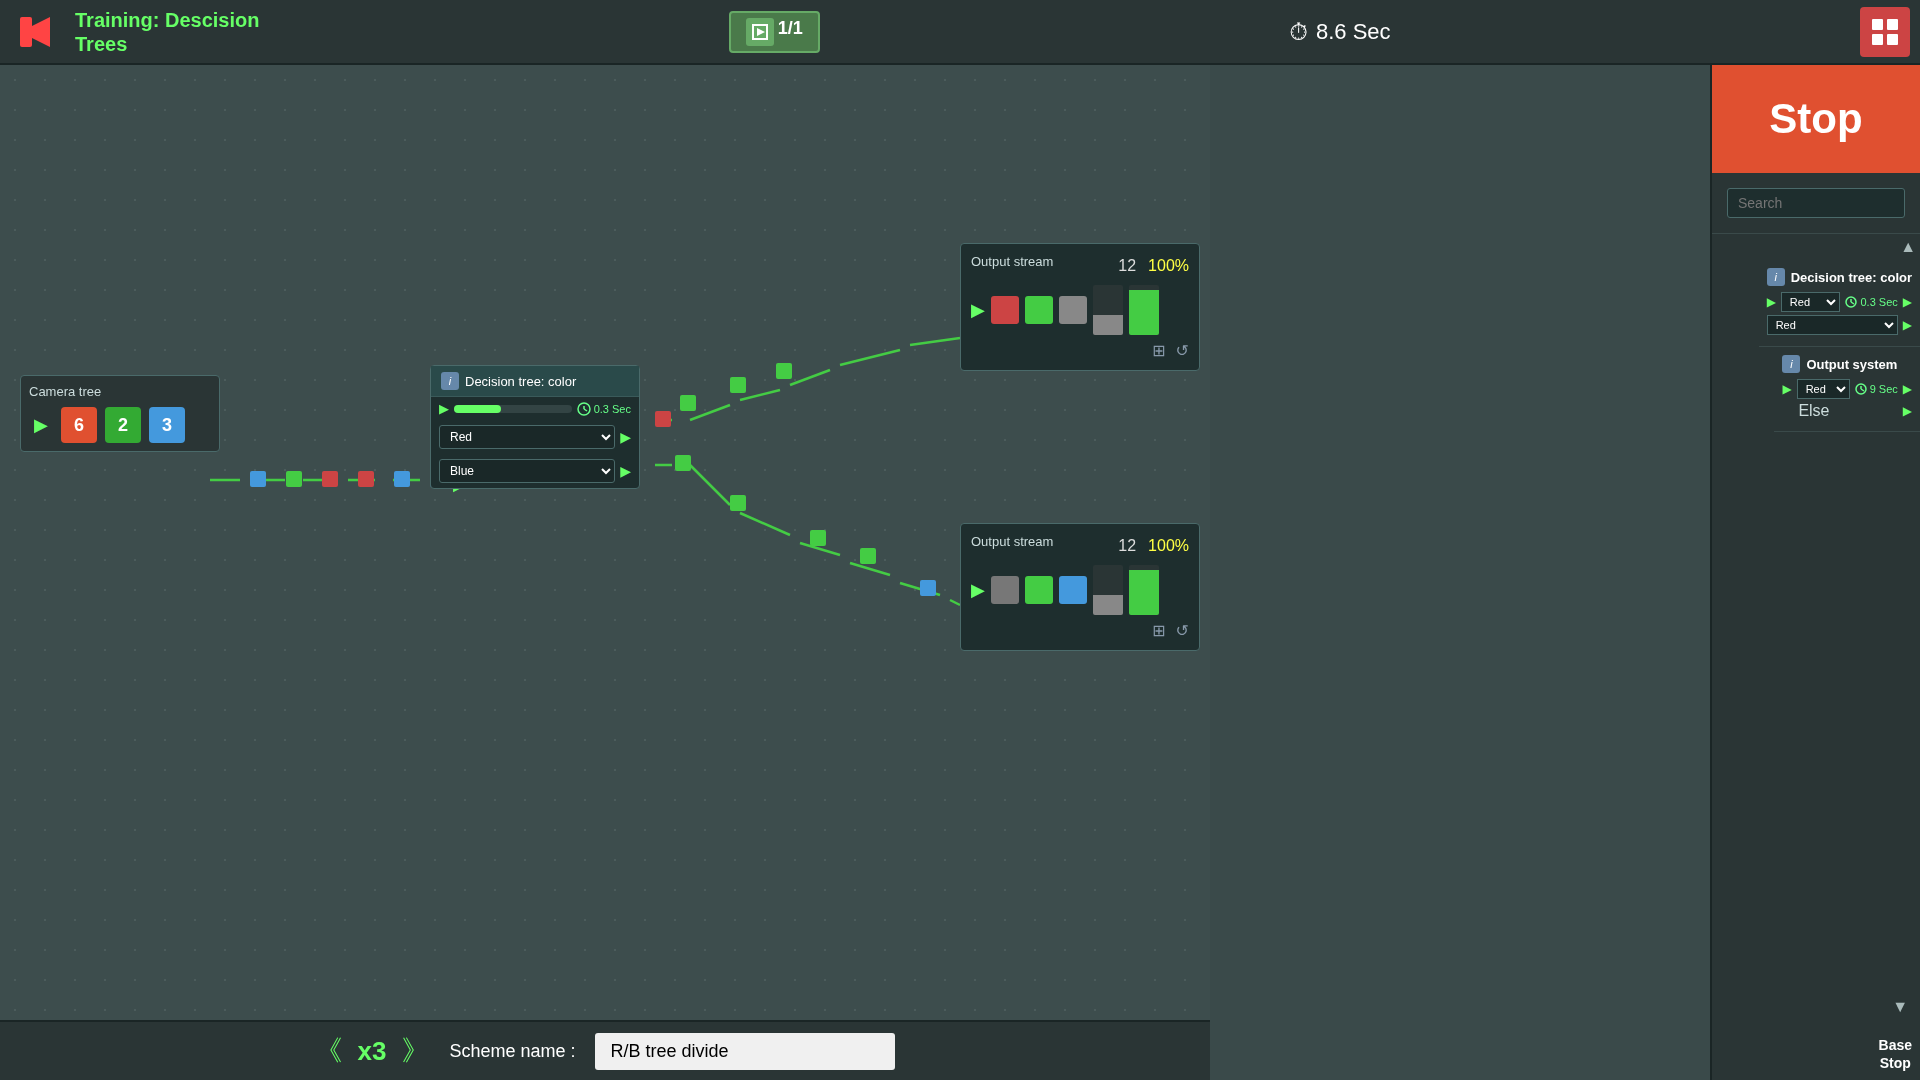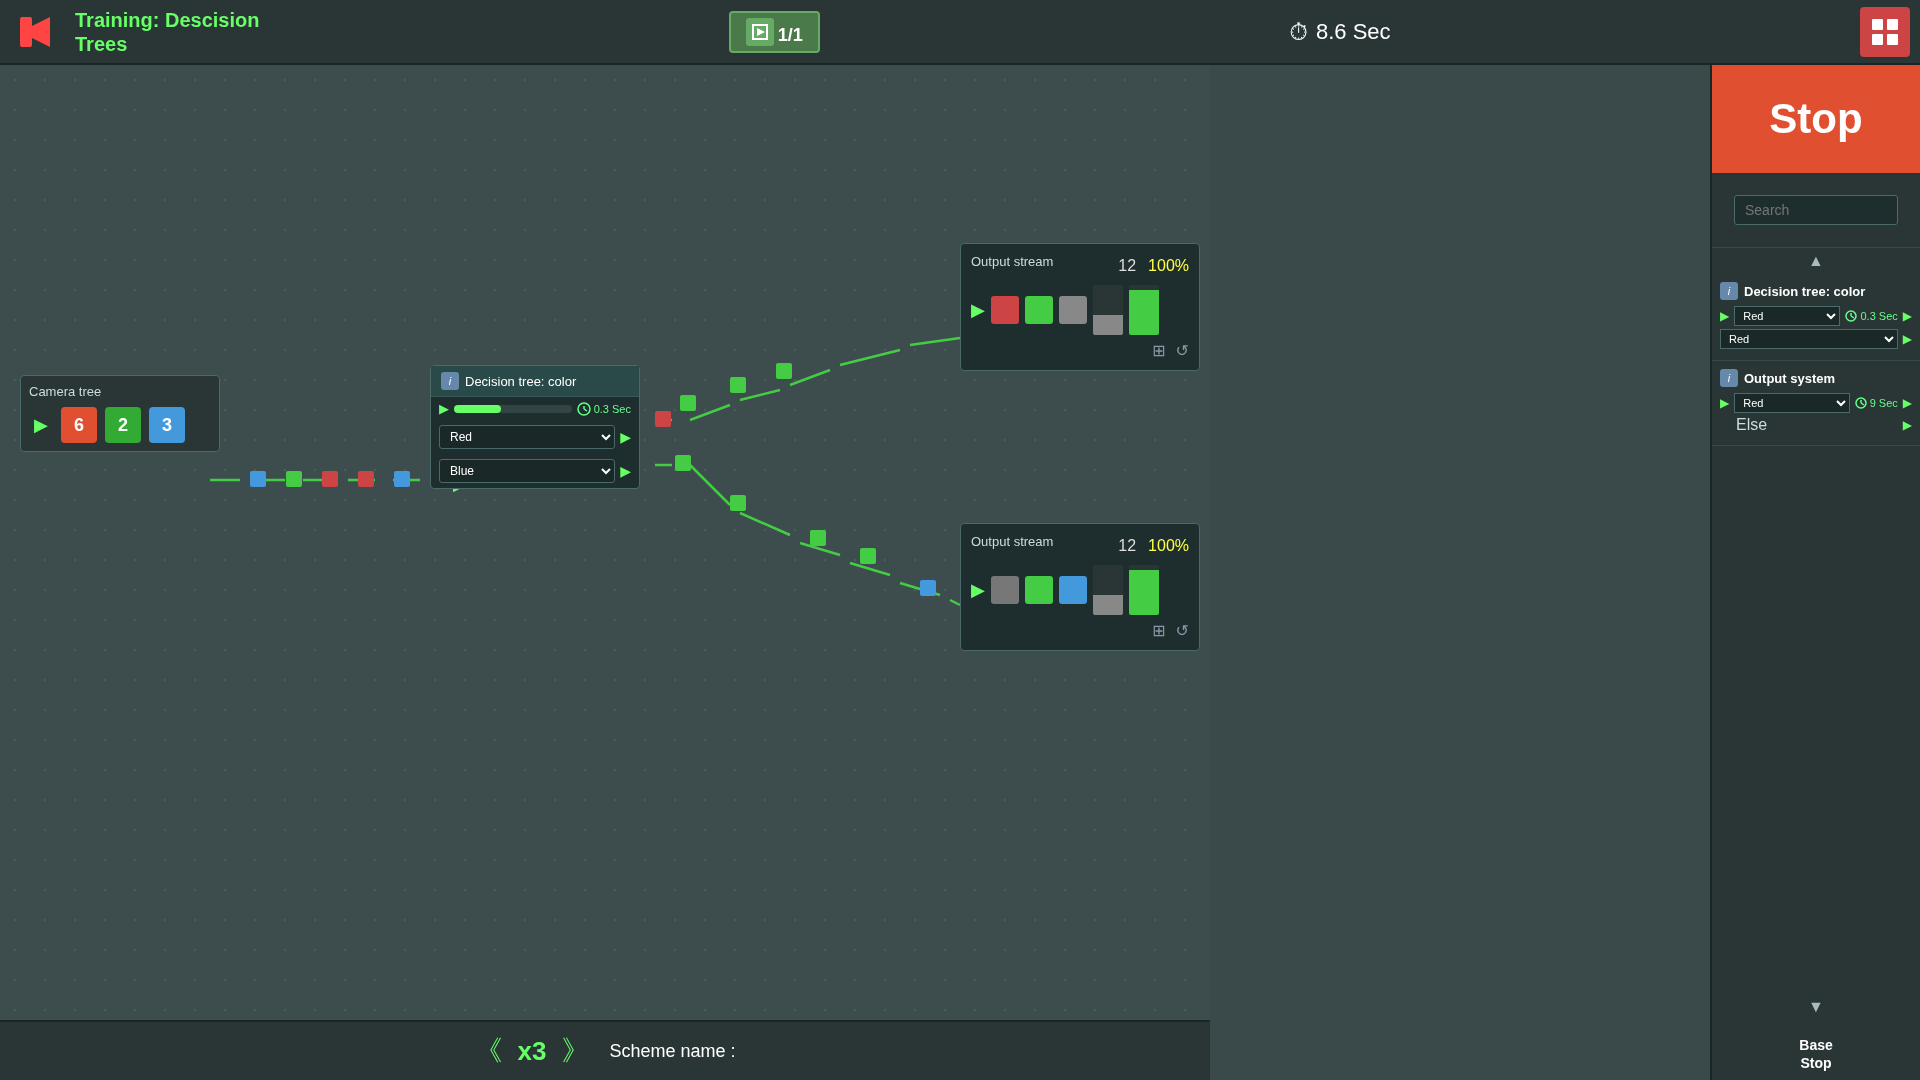--- a/index.html
+++ b/index.html
@@ -54,21 +54,21 @@
       gap: 10px;
     }
     .page-indicator {
       background: #4a7a4a;
       border: 2px solid #66aa66;
       color: white;
       font-size: 16px;
       padding: 5px 15px;
       border-radius: 4px;
       display: flex;
-      align-items: flex-end;
+      align-items: flex-start;
       gap: 4px;
     }
     #header-timer {
       display: flex;
       align-items: center;
       gap: 8px;
       color: white;
       font-size: 22px;
     }
     .timer-icon {
@@ -348,34 +348,35 @@
     #right-panel {
       position: absolute;
       top: 65px;
       right: 0;
       width: 210px;
       bottom: 0;
       background: #2a3535;
       border-left: 2px solid #1a2525;
       display: flex;
       flex-direction: column;
+      align-items: flex-end;
     }
     #stop-button {
       background: #e05030;
       color: white;
       font-size: 42px;
       font-weight: bold;
       text-align: center;
       padding: 30px 0;
       cursor: pointer;
       border: none;
       width: 100%;
     }
     #search-area {
-      padding: 22px;
+      padding: 15px;
       border-bottom: 1px solid #3a4a4a;
     }
     .search-input {
       width: 100%;
       background: #1e2e2e;
       border: 1px solid #4a6a6a;
       color: #aabbbb;
       padding: 6px 10px;
       font-size: 14px;
       border-radius: 3px;
@@ -660,20 +661,21 @@
 
 </div>
 
 <div id="bottom-bar">
   <div class="multiplier-nav">
     <span class="nav-arrow">《</span>
     <span class="multiplier-value">x3</span>
     <span class="nav-arrow">》</span>
   </div>
   <span class="scheme-label">Scheme name :</span>
+  <input class="scheme-input" type="text" value="R/B tree divide" style="">
 </div>
 
 <div id="right-panel">
   <button id="stop-button">Stop</button>
 
   <div id="search-area">
     <input class="search-input" type="text" placeholder="Search" style="">
   </div>
 
   <div class="scroll-area">

